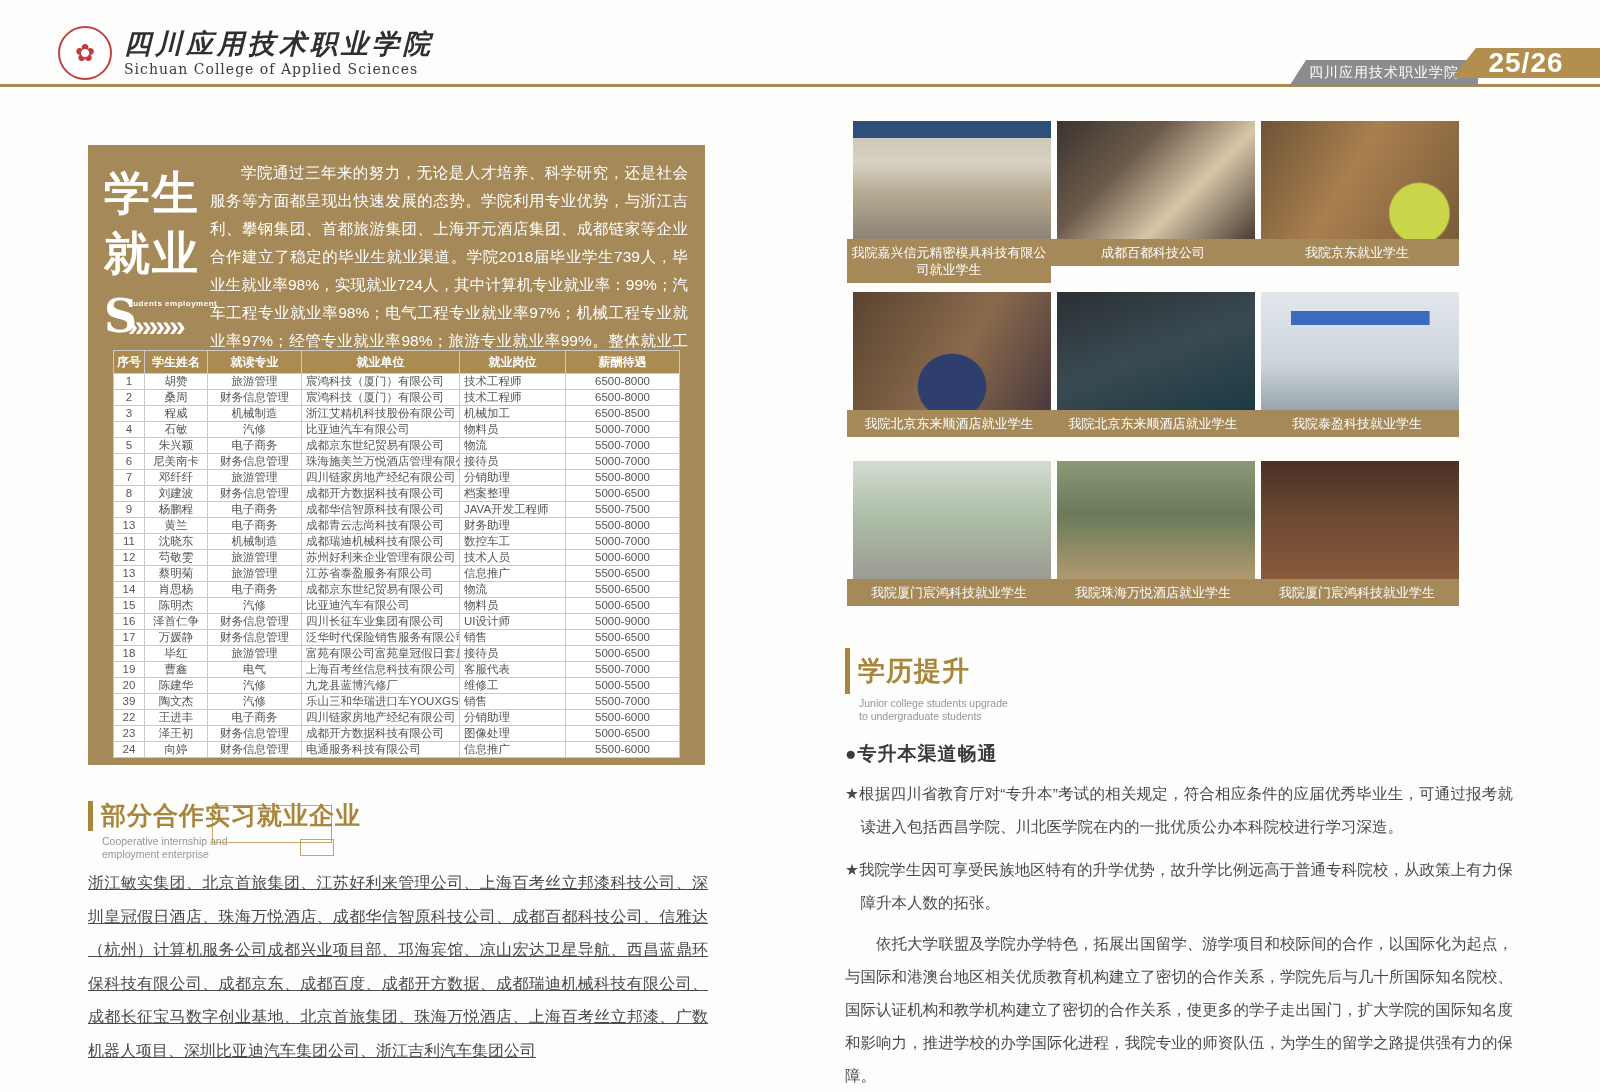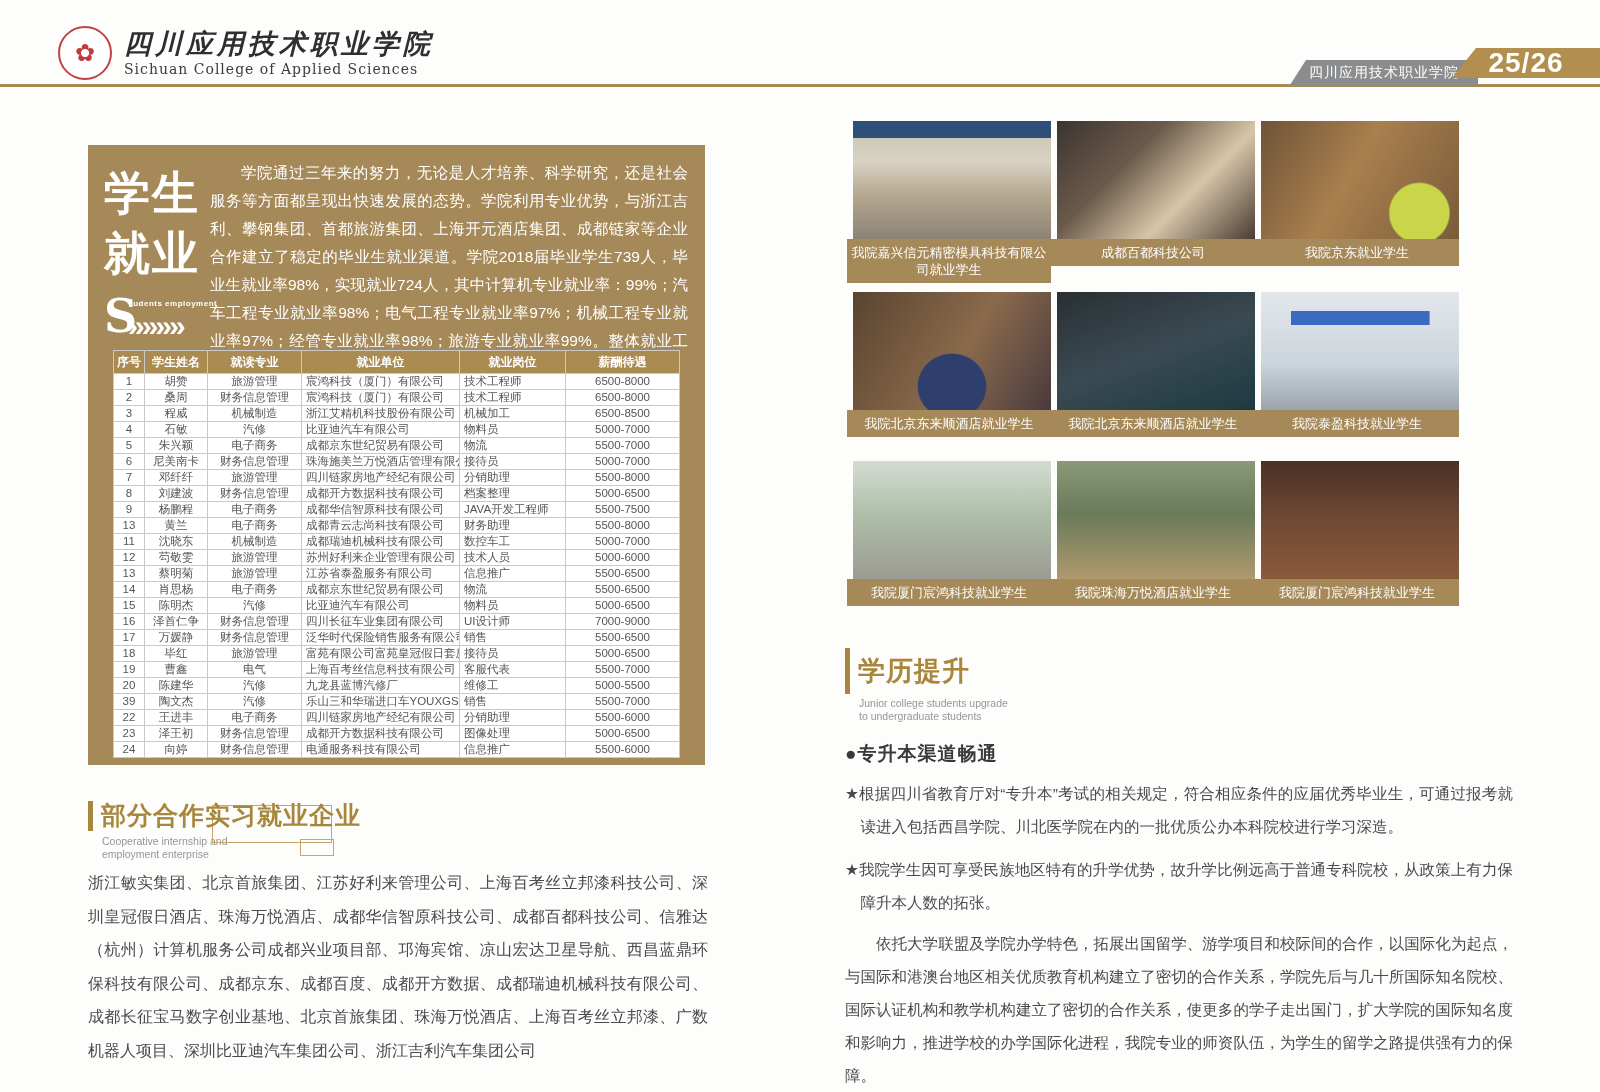--- a/index.html
+++ b/index.html
@@ -40,21 +40,21 @@
   .gold-bar { display:inline-block; width:5px; background:#a8863c; vertical-align:middle; }
   .sec-title { display:inline-block; color:#a8863c; font-weight:bold; vertical-align:middle; margin-left:8px; letter-spacing:1px; position:relative; z-index:2; }
   .sec-en { color:#969696; font-size:10.5px; line-height:13px; margin-left:14px; margin-top:3px; }
   .deco-box { position:absolute; border:1px solid #c5a76a; z-index:1; }
 
   .partners-head { left:88px; top:799px; width:400px; }
   .partners-head .gold-bar { height:30px; }
   .partners-head .sec-title { font-size:25px; }
   .partners-head .deco1 { left:124px; top:6px; width:120px; height:38px; }
   .partners-head .deco2 { left:212px; top:40px; width:34px; height:17px; }
-  .partners-body { position:absolute; left:88px; top:866px; width:620px; color:#4a4a4a; font-size:16px; line-height:33.5px; text-align:justify; }
+  .partners-body { position:absolute; left:88px; top:866px; width:620px; color:#4a4a4a; font-size:16px; line-height:33.5px; text-align:justify;text-decoration:underline; }
 
   
   .photo-cell { position:absolute; width:198px; }
   .photo { width:198px; height:118px; }
   .caption { background:#a68958; color:#fff; font-size:13px; line-height:17px; text-align:center; padding:5px 3px; margin-left:-6px; width:204px; }
   .pc1{left:853px;top:121px} .pc2{left:1057px;top:121px} .pc3{left:1261px;top:121px}
   .pc4{left:853px;top:292px} .pc5{left:1057px;top:292px} .pc6{left:1261px;top:292px}
   .pc7{left:853px;top:461px} .pc8{left:1057px;top:461px} .pc9{left:1261px;top:461px}
   .ph1{background:linear-gradient(#2e4f7a 0 14%,transparent 14%),linear-gradient(180deg,#c9c2b2 0%,#d8d2c4 35%,#b7ab93 60%,#8d8374 100%);}
   .ph2{background:linear-gradient(135deg,#3c3430 0%,#6b5a4a 35%,#d8c6a8 65%,#4a3c33 100%);}
@@ -245,21 +245,21 @@
             <td class="al">比亚迪汽车有限公司</td>
             <td class="al">物料员</td>
             <td>5000-6500</td>
           </tr>
           <tr>
             <td>16</td>
             <td>泽首仁争</td>
             <td>财务信息管理</td>
             <td class="al">四川长征车业集团有限公司</td>
             <td class="al">UI设计师</td>
-            <td>7000-9000</td>
+            <td>5000-9000</td>
           </tr>
           <tr>
             <td>17</td>
             <td>万媛静</td>
             <td>财务信息管理</td>
             <td class="al">泛华时代保险销售服务有限公司</td>
             <td class="al">销售</td>
             <td>5500-6500</td>
           </tr>
           <tr>

